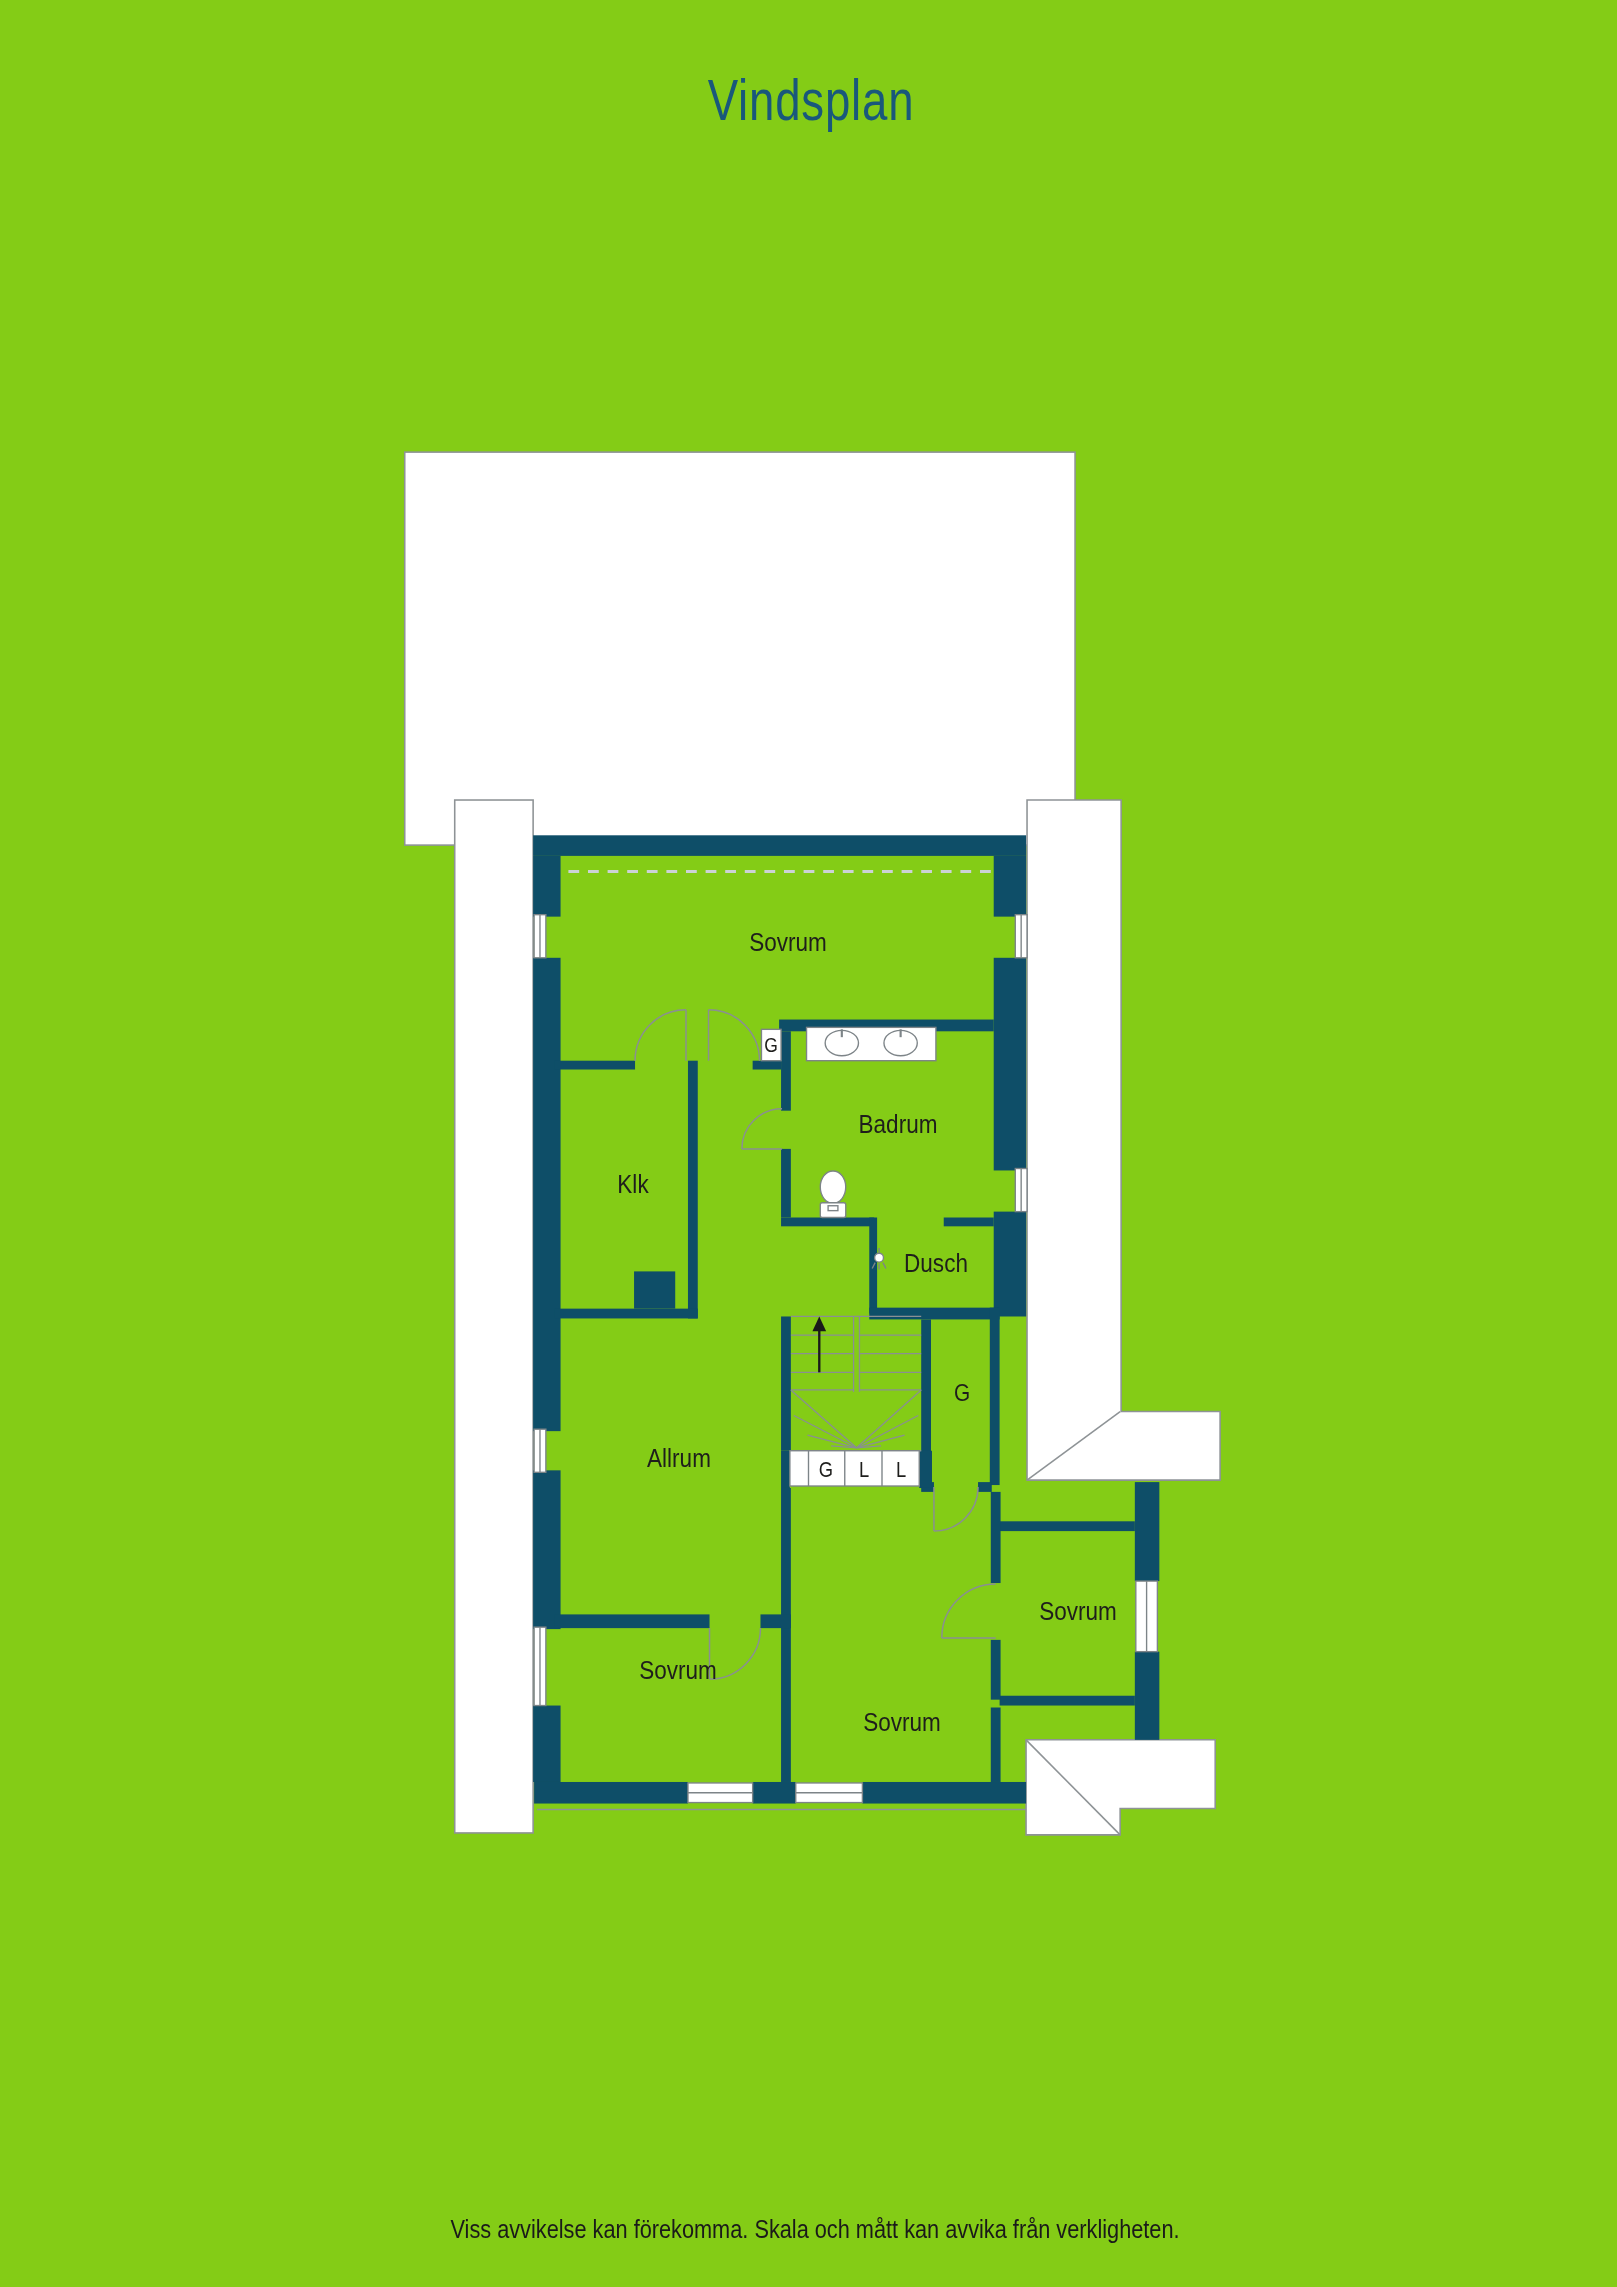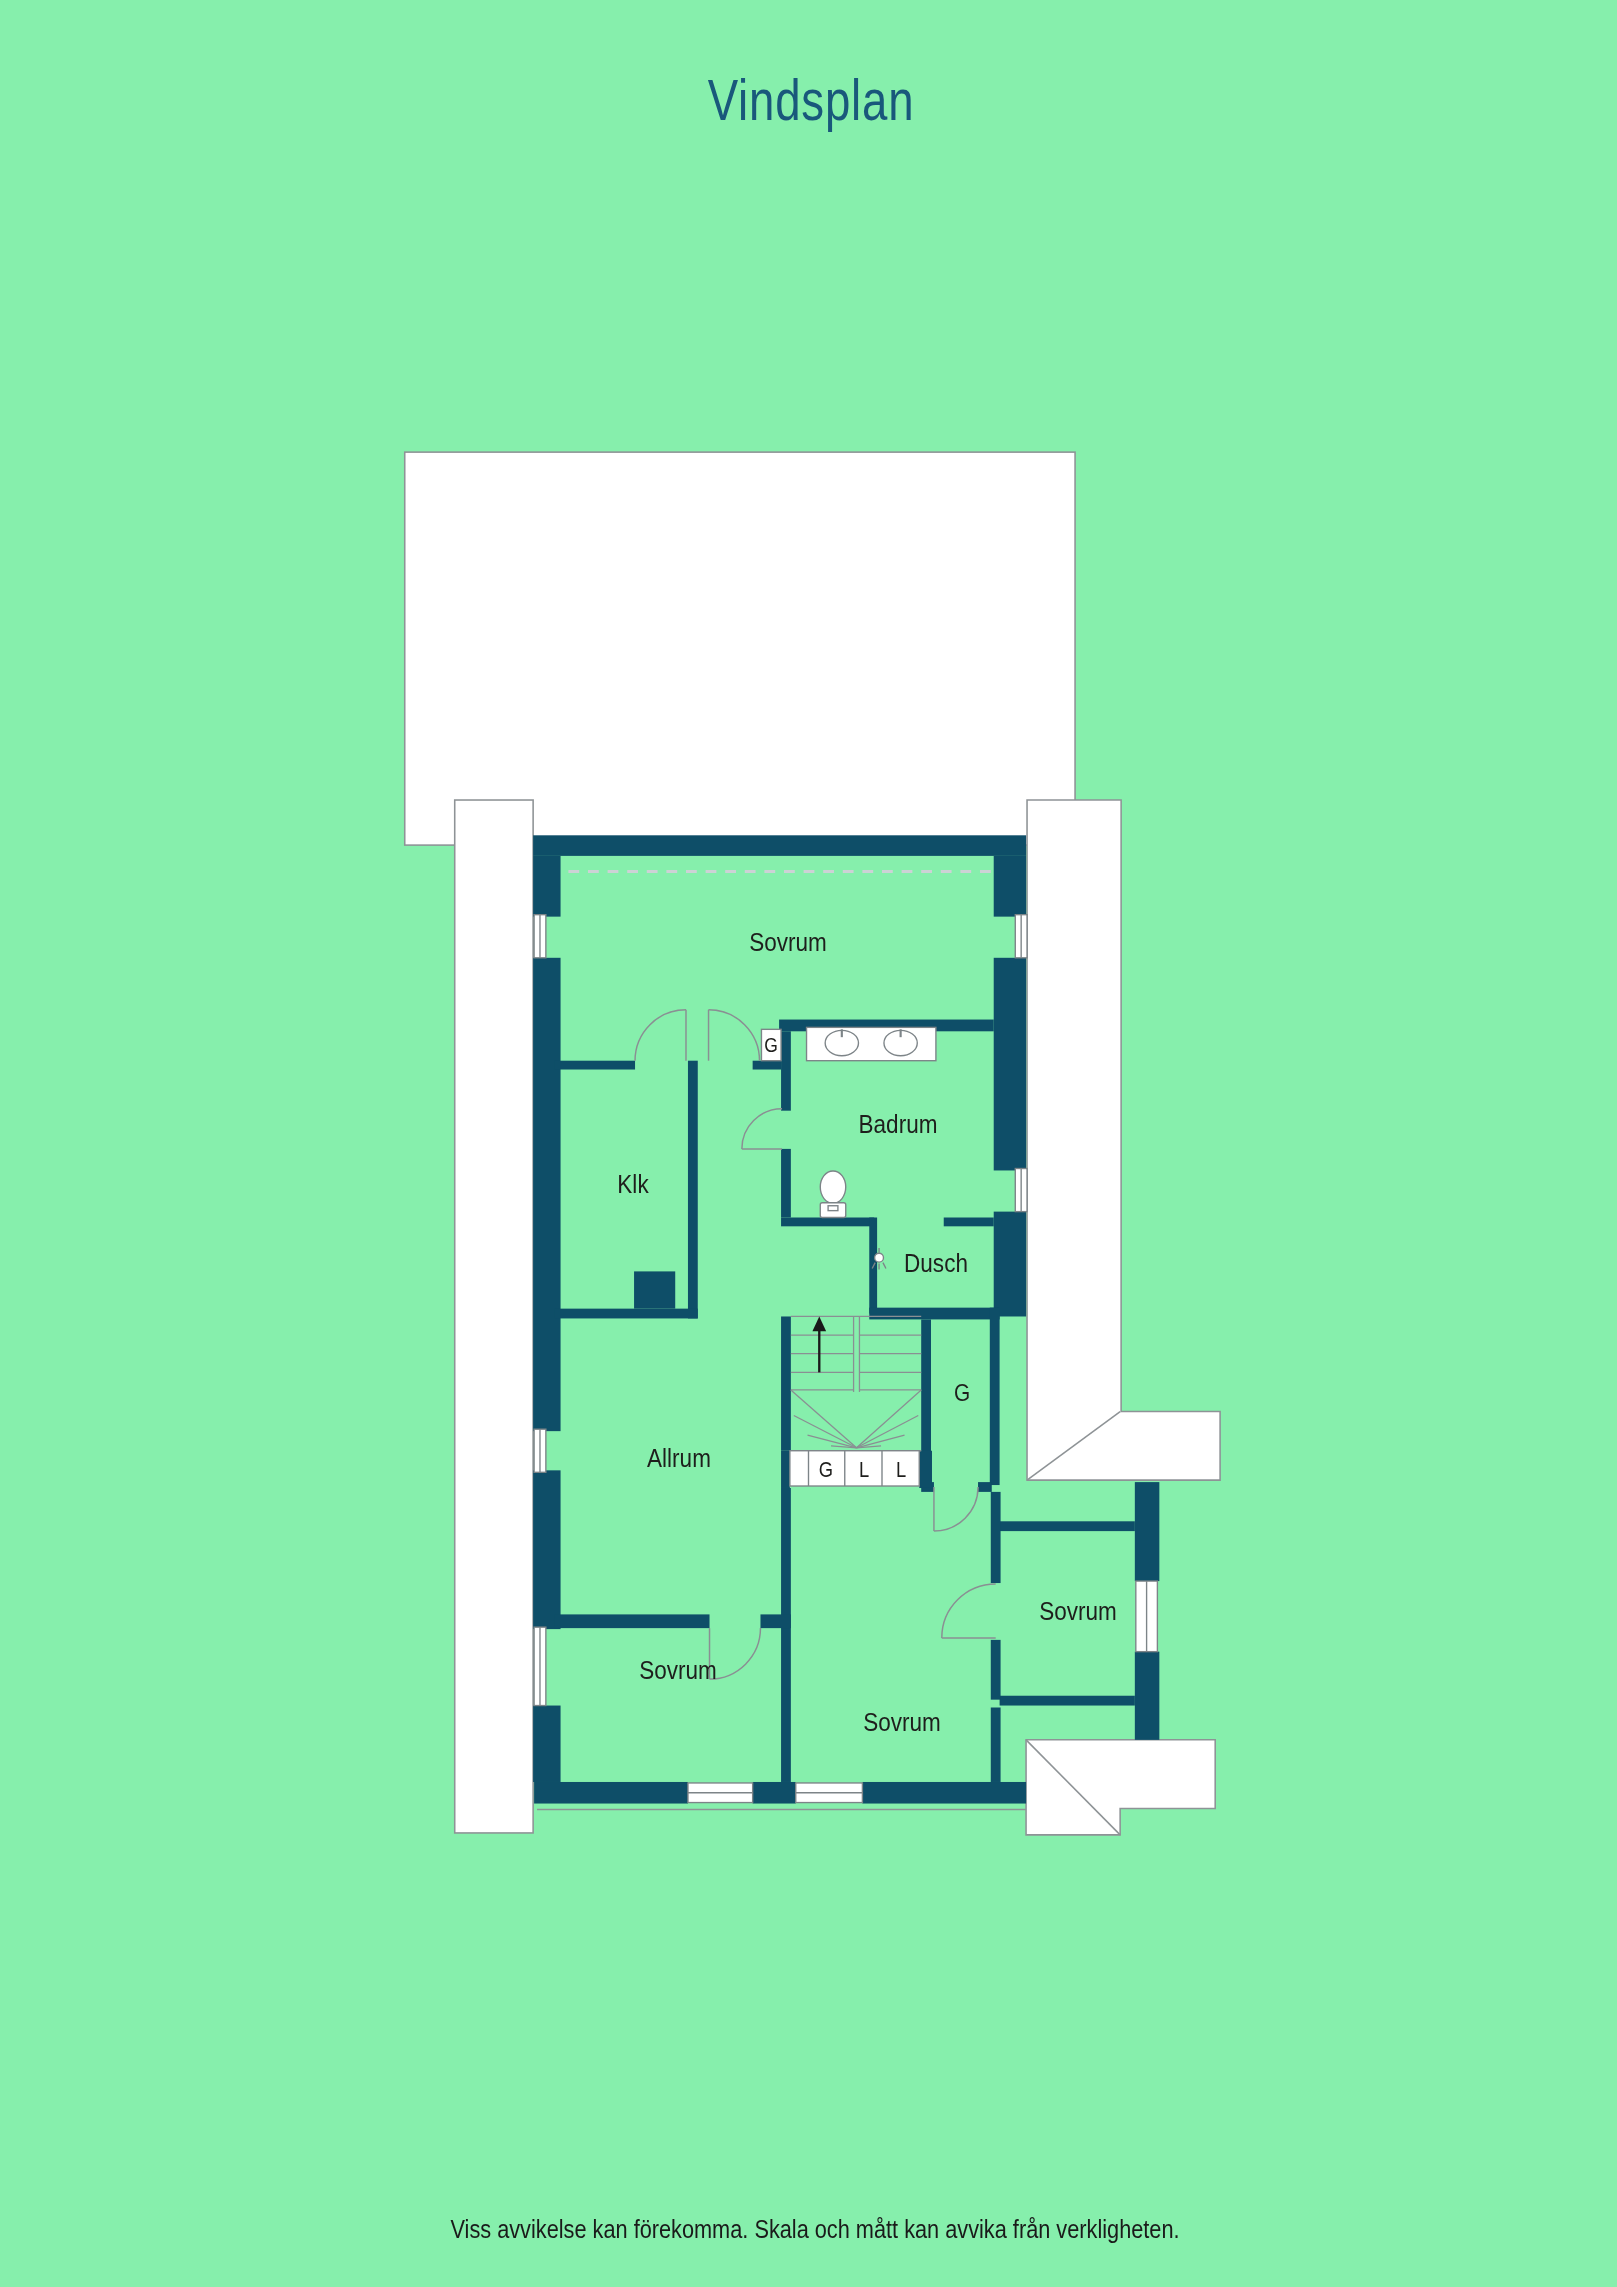--- a/index.html
+++ b/index.html
@@ -1,16 +1,16 @@
 <!DOCTYPE html>
 <html><head>
 <meta charset="utf-8">
 <style>
   html,body{margin:0;padding:0;background:#ffffff;}
-  #page{position:relative;width:1617px;height:2288px;background:#86efac;overflow:hidden;
+  #page{position:relative;width:1617px;height:2288px;background:#84cc16;overflow:hidden;
         font-family:"Liberation Sans",sans-serif;}
   #plan-svg{position:absolute;left:0;top:0;}
   .lbl{position:absolute;color:#1e1e1c;white-space:nowrap;
        transform:translate(-50%,-50%) scaleX(0.85);transform-origin:center;
        font-family:"Liberation Sans",sans-serif;font-weight:400;}
   .fs27{font-size:26.5px;}
   .fs25{font-size:24.5px;}
   .fs22{font-size:21.6px;}
   .fs21{font-size:20.6px;}
   #title{position:absolute;left:811px;top:100px;color:#19587b;font-size:57px;

